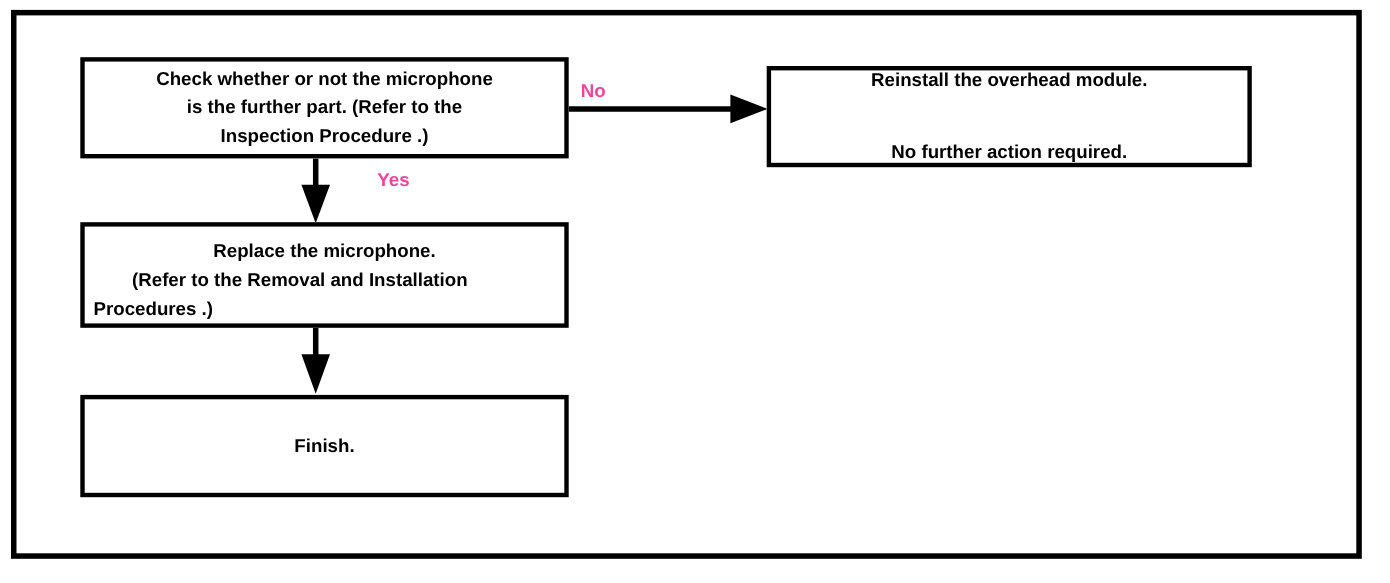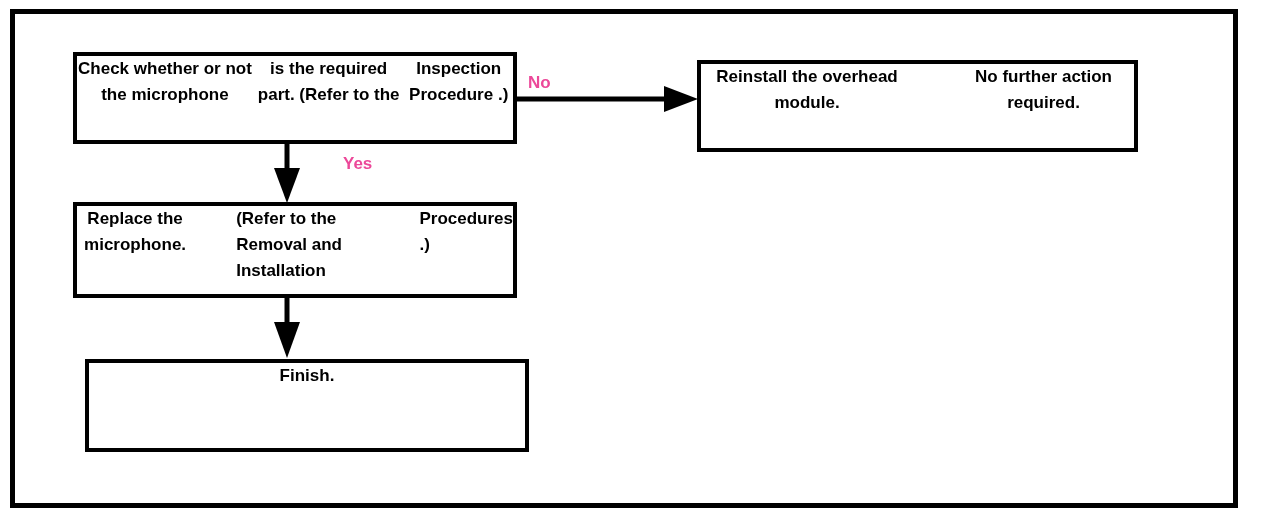--- a/index.html
+++ b/index.html
@@ -32,32 +32,32 @@
     width: 1264px;
     height: 530px;
     pointer-events: none;
   }
   .node {
     position: absolute;
     border: 4px solid #000000;
     box-sizing: border-box;
     background: #ffffff;
     display: flex;
-    flex-direction: row;
+    flex-direction: column;
     justify-content: center;
     font-weight: bold;
     font-size: 17px;
     line-height: 26px;
     color: #000000;
     text-align: center;
   }
   .node-check    { left: 73px;  top: 52px;  width: 444px; height: 92px; }
   .node-reinstall{ left: 697px; top: 60px;  width: 441px; height: 92px; gap: 40px; }
   .node-replace  { left: 73px;  top: 202px; width: 444px; height: 96px; justify-content: flex-end; }
-  .node-finish   { left: 73px;  top: 359px; width: 444px; height: 93px; margin-left: 12px; }
+  .node-finish   { left: 73px;  top: 359px; width: 444px; height: 93px; }
 
   
   .node-replace .node-line:nth-child(2) { text-align: left; padding-left: 11px; margin-left: 32px; }
   .node-replace .node-line:nth-child(3) { text-align: left; padding-left: 8px; }
 
   .edge-label {
     position: absolute;
     font-weight: bold;
     font-size: 17px;
     line-height: 20px;
@@ -87,21 +87,21 @@
     </g>
 
     <g>
       <line x1="287" y1="298" x2="287" y2="326" stroke="#000000" stroke-width="5"></line>
       <polygon points="274,322 300,322 287,358" fill="#000000"></polygon>
     </g>
   </svg>
 
   <div class="node node-check">
     <div class="node-line">Check whether or not the microphone</div>
-    <div class="node-line">is the required part. (Refer to the</div>
+    <div class="node-line">is the further part. (Refer to the</div>
     <div class="node-line">Inspection Procedure .)</div>
   </div>
 
   <div class="node node-reinstall">
     <div class="node-line">Reinstall the overhead module.</div>
     <div class="node-line">No further action required.</div>
   </div>
 
   <div class="node node-replace">
     <div class="node-line">Replace the microphone.</div>

